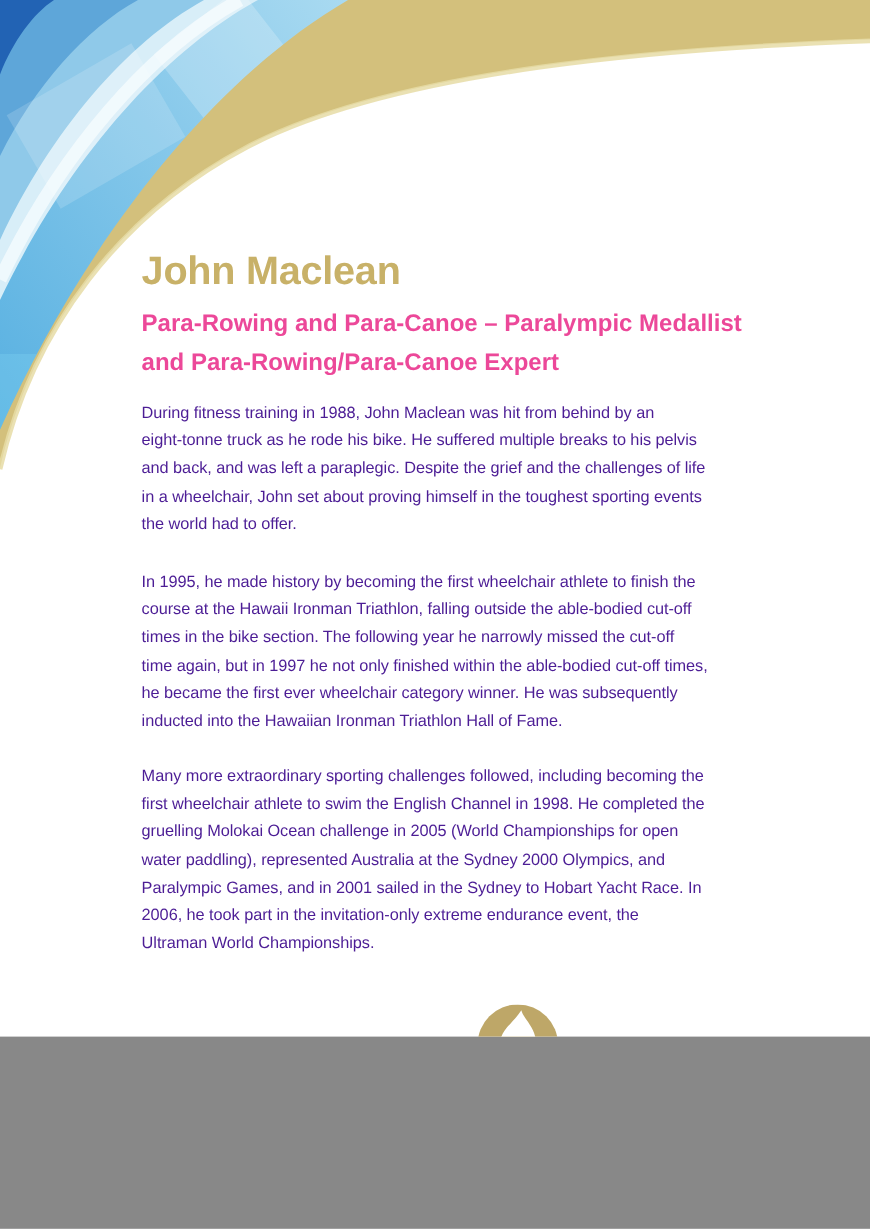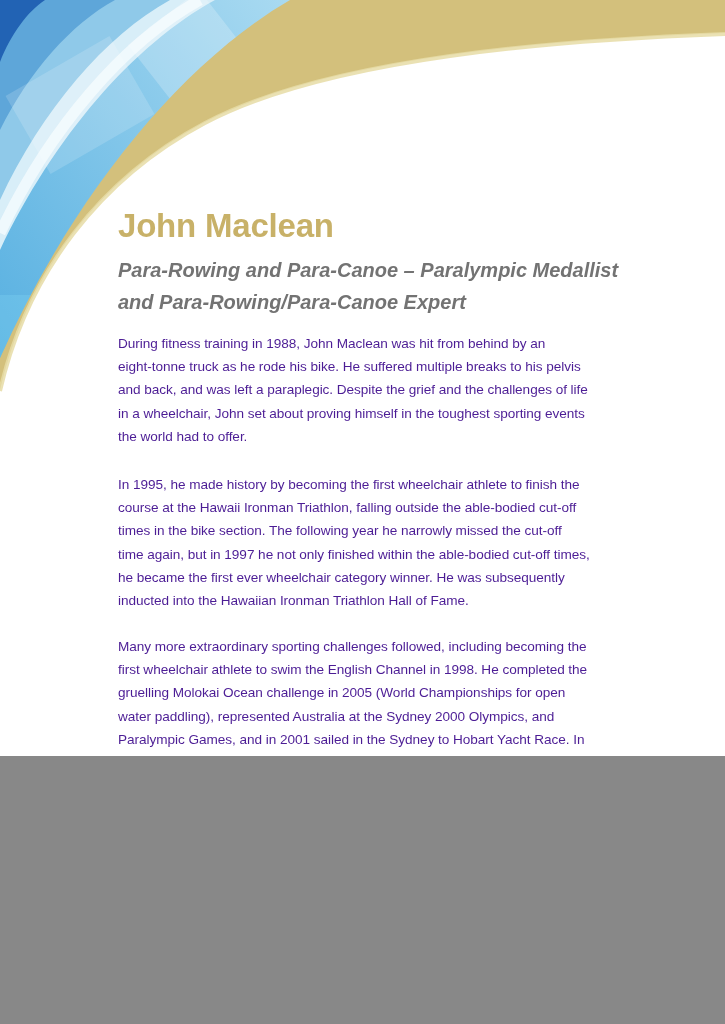--- a/index.html
+++ b/index.html
@@ -1,18 +1,18 @@
 <!DOCTYPE html>
 <html><head>
 <meta charset="utf-8">
 <style>
   html,body{margin:0;padding:0;background:#888;}
   .page{
     position:relative;
-    width:725px;height:756px;
+    width:725px;height:864px;
     background:#ffffff;
     overflow:hidden;
     font-family:"Liberation Sans", sans-serif;
     margin:0 auto;
   }
   .corner-decoration{
     position:absolute;top:0;left:0;
     width:725px;height:410px;
     pointer-events:none;
   }
@@ -24,23 +24,22 @@
     font-weight:700;
     letter-spacing:-0.2px;
     color:#C8B168;
   }
   .subtitle{
     position:absolute;
     left:118px;top:254px;
     margin:0;
     font-size:20px;
     font-weight:600;
-    font-style:italic;
     line-height:32px;
-    color:#737373;
+    color:#ec4899;
     white-space:pre-line;
   }
   .para{
     position:absolute;
     left:118px;
     width:535px;
     margin:0;
     font-size:13.6px;
     line-height:23.2px;
     letter-spacing:-0.05px;

